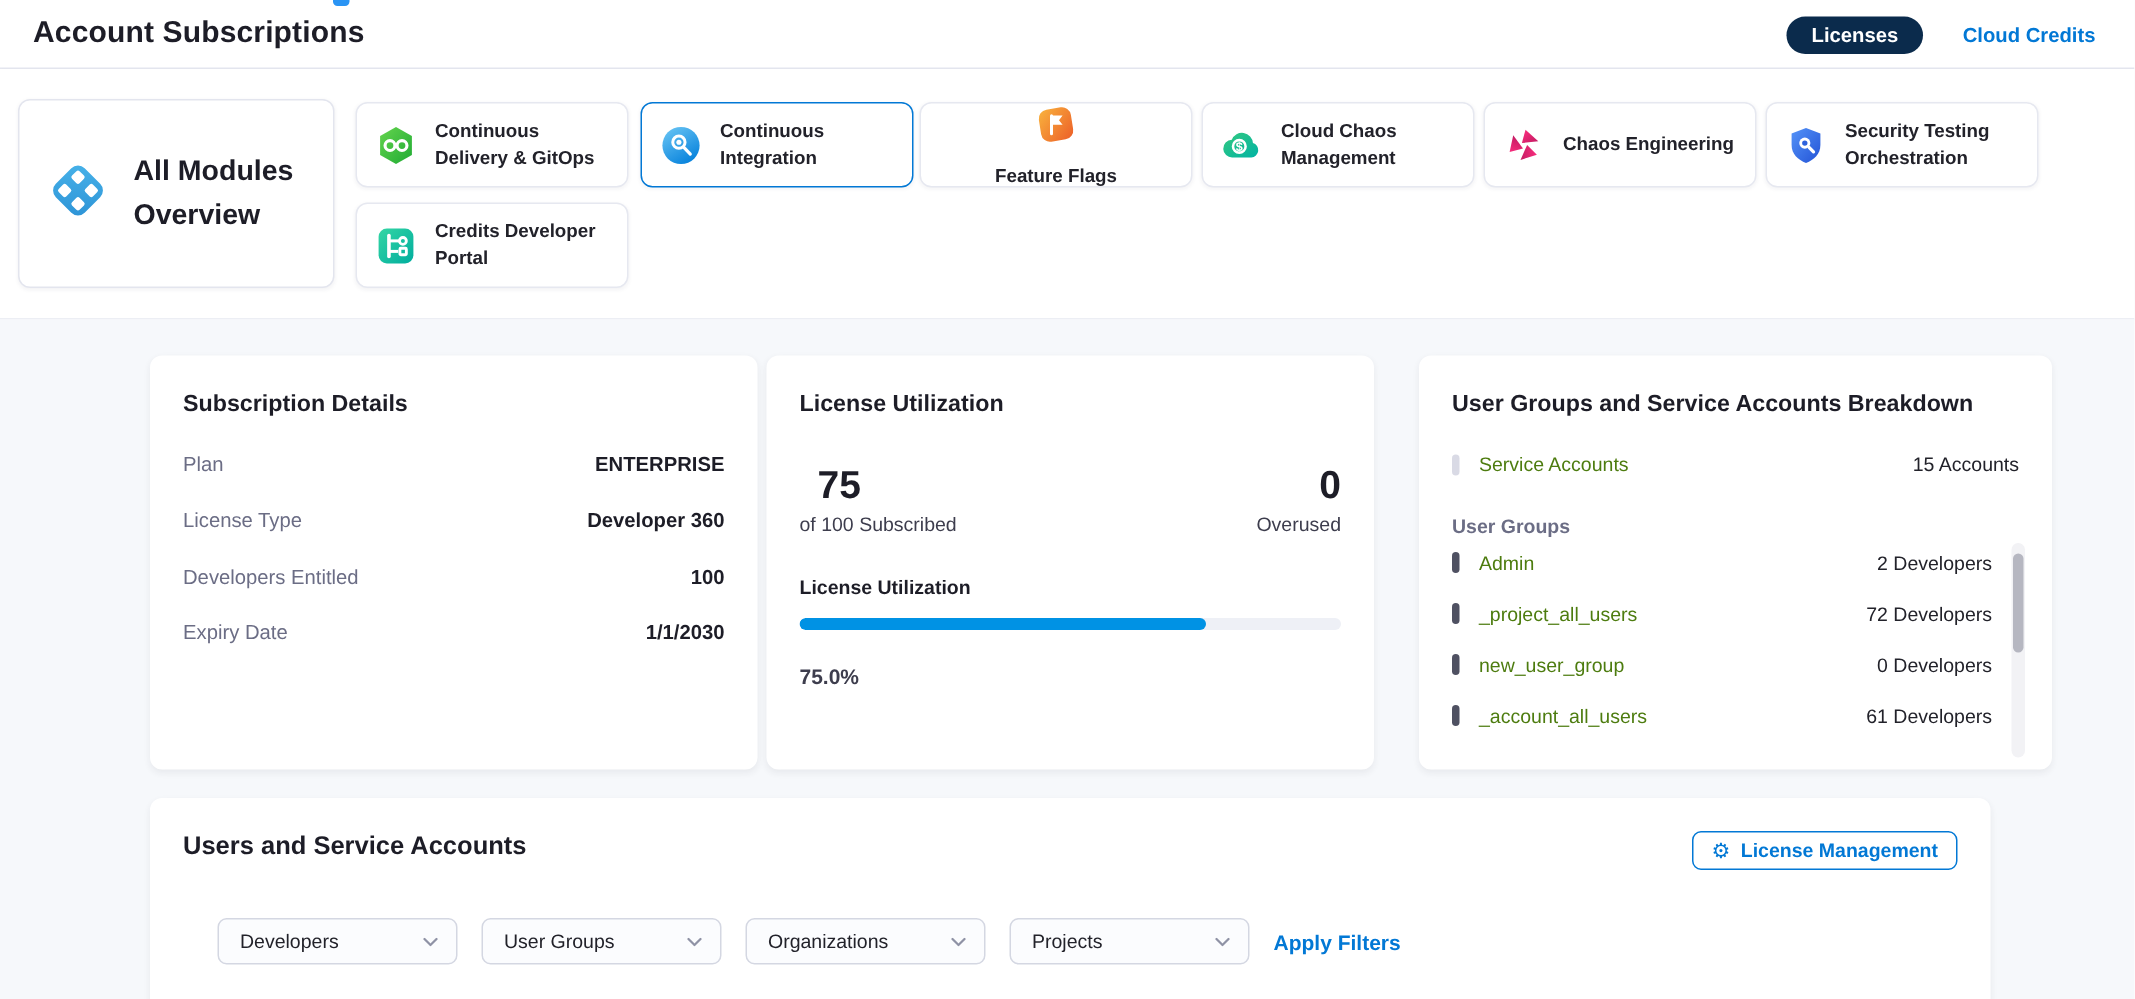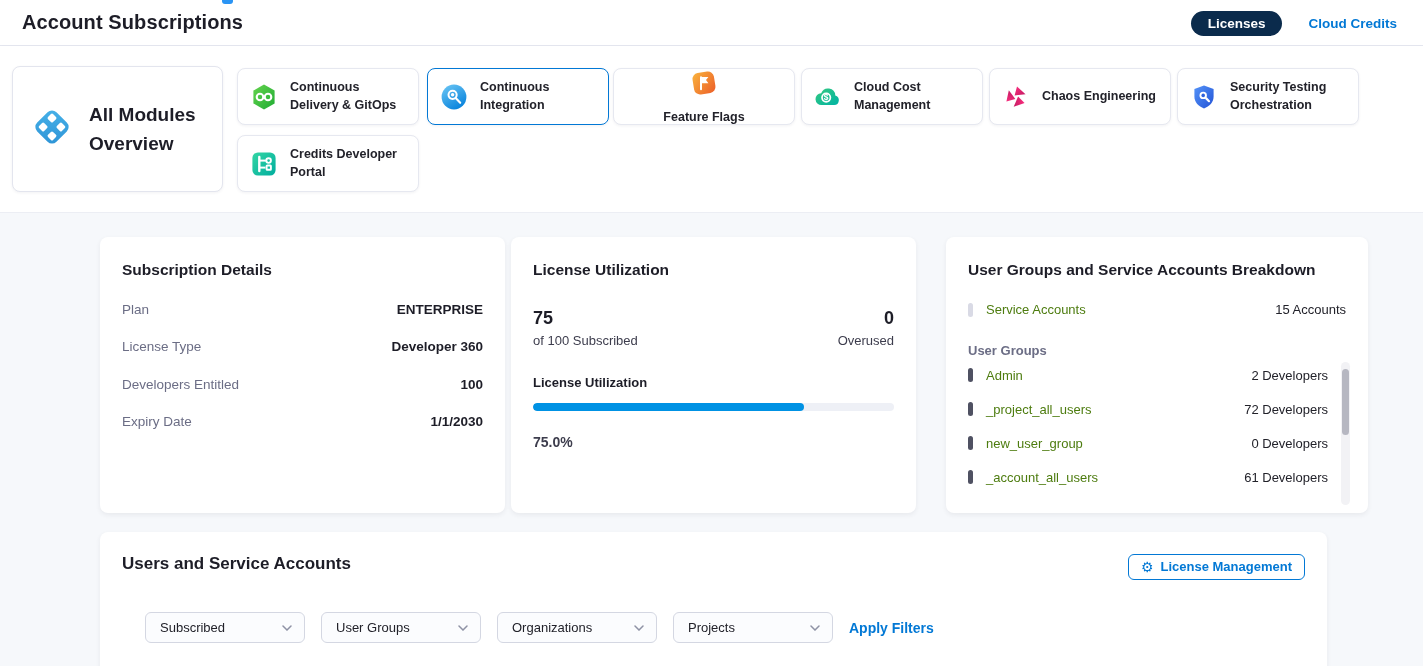--- a/index.html
+++ b/index.html
@@ -40,21 +40,21 @@
   .card-util { left:511px; top:24px; width:405px; height:276px; padding:24px 22px; }
   .card-bd   { left:946px; top:24px; width:422px; height:276px; padding:24px 22px; }
   .card-title { font-size:15.5px; font-weight:700; color:#1d1d27; }
 
   .sub-row { display:flex; justify-content:space-between; align-items:center; margin-top:22.5px;gap:28px; }
   .sub-row:first-of-type { margin-top:27px; }
   .sub-label { font-size:13.5px; color:#6b6d85; }
   .sub-value { font-size:13.5px; font-weight:700; color:#1d1d27; }
 
   .usage-row { display:flex; justify-content:space-between; margin-top:30px; }
-  .usage-num { font-size:18px; font-weight:700; line-height:1.1; }
+  .usage-num { font-size:26px; font-weight:700; line-height:1.1;margin-left:12px; }
   .usage-cap { font-size:13px; color:#3d3d4d; margin-top:4px; }
   .usage-right { text-align:right; }
   .bar-label { font-size:13px; font-weight:700; margin-top:27px; }
   .bar-track { margin-top:13px; height:8px; background:#eef0f6; border-radius:4px; overflow:hidden; }
   .bar-fill { height:100%; background:#0092e4; border-radius:4px; width:0; }
   .percent-label { font-size:14px; font-weight:700; color:#3d3d4d; margin-top:23px; }
 
   .bd-row { display:flex; align-items:center; margin-top:21px; }
   .bd-marker { width:5px; height:14px; border-radius:3px; margin-right:13px; flex:0 0 5px; }
   .marker-light { background:#d9dae5; }
@@ -176,21 +176,21 @@
             <linearGradient id="g-ccm" x1="0" y1="0" x2="1" y2="1">
           <stop offset="0" stop-color="#35c97f"></stop>
               <stop offset="1" stop-color="#00b3a4"></stop>
             </linearGradient>
           </defs>
         <path d="M7.6 22 h12.6 a4.9 4.9 0 0 0 1.1-9.6 A7.3 7.3 0 0 0 7.2 10.2 a5.9 5.9 0 0 0 .4 11.8 Z" fill="url(#g-ccm)"></path>
         <circle cx="12.2" cy="14.6" r="4.2" fill="none" stroke="#fff" stroke-width="1.7"></circle>
         <text x="12.2" y="17.4" font-size="8.4" font-weight="bold" fill="#fff" text-anchor="middle" font-family="Liberation Sans, sans-serif">$</text>
       </svg>
     </span>
-    <span class="mod-label">Cloud Cost Management</span>
+    <span class="mod-label">Cloud Chaos Management</span>
   </div>
 
   <div class="mod-card" style="left:989px; top:22px;">
     <span class="mod-icon">
       <svg width="28" height="28" viewBox="0 0 28 28">
         <defs>
             <linearGradient id="g-ce" x1="0" y1="0" x2="1" y2="1">
           <stop offset="0" stop-color="#ff2f80"></stop>
               <stop offset="1" stop-color="#c01a61"></stop>
             </linearGradient>
@@ -319,21 +319,21 @@
   </div>
 
   <div class="card card-users">
     <div class="users-title">Users and Service Accounts</div>
     <button class="lm-button">
       <span class="gear-glyph">⚙</span>
       <span>License Management</span>
     </button>
     <div class="filters-row">
       <div class="filter-select">
-        <span>Subscribed</span>
+        <span>Developers</span>
         <svg class="chev" viewBox="0 0 10 6">
             <path d="M1 1 l4 4 4-4" fill="none" stroke="#8f92a5" stroke-width="1.5" stroke-linecap="round"></path>
           </svg>
       </div>
       <div class="filter-select">
         <span>User Groups</span>
         <svg class="chev" viewBox="0 0 10 6">
             <path d="M1 1 l4 4 4-4" fill="none" stroke="#8f92a5" stroke-width="1.5" stroke-linecap="round"></path>
           </svg>
       </div>

